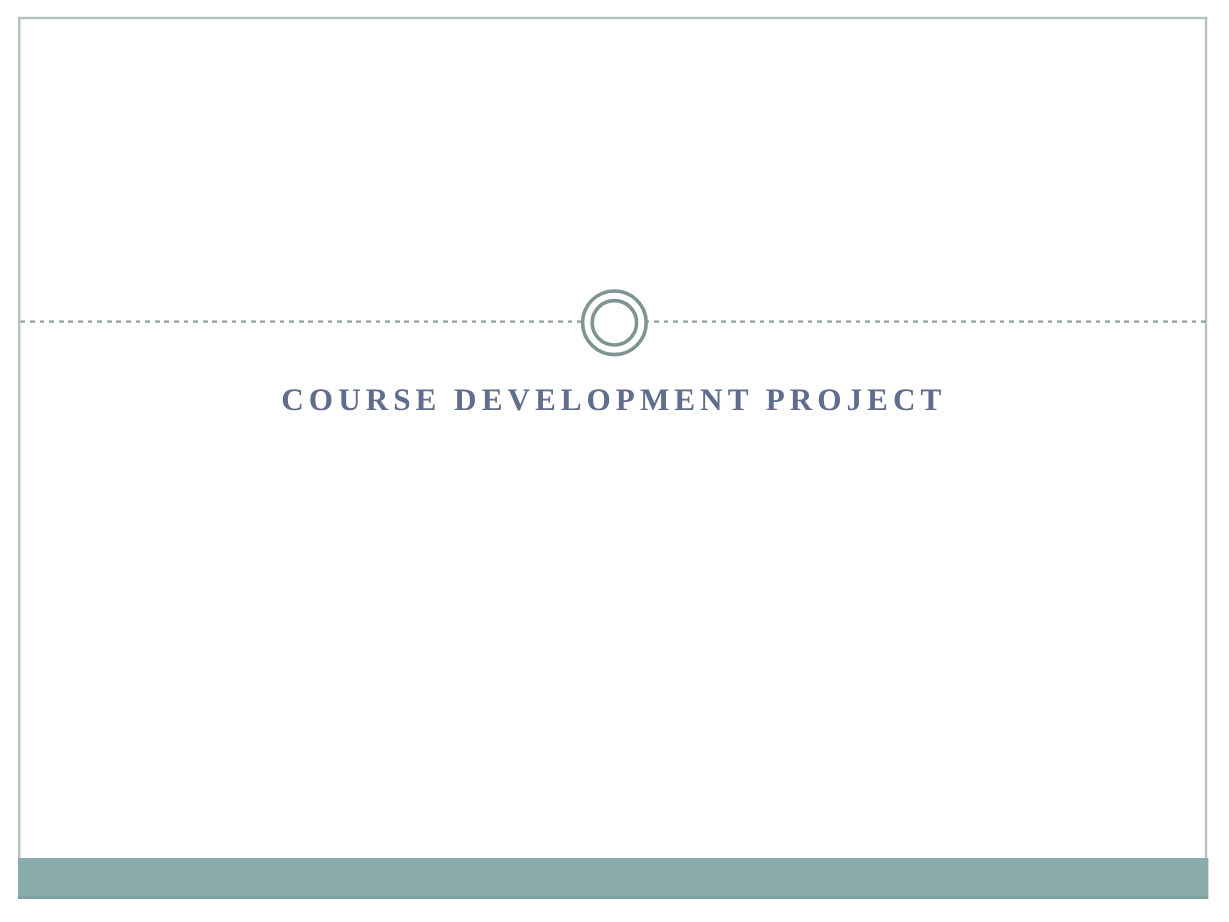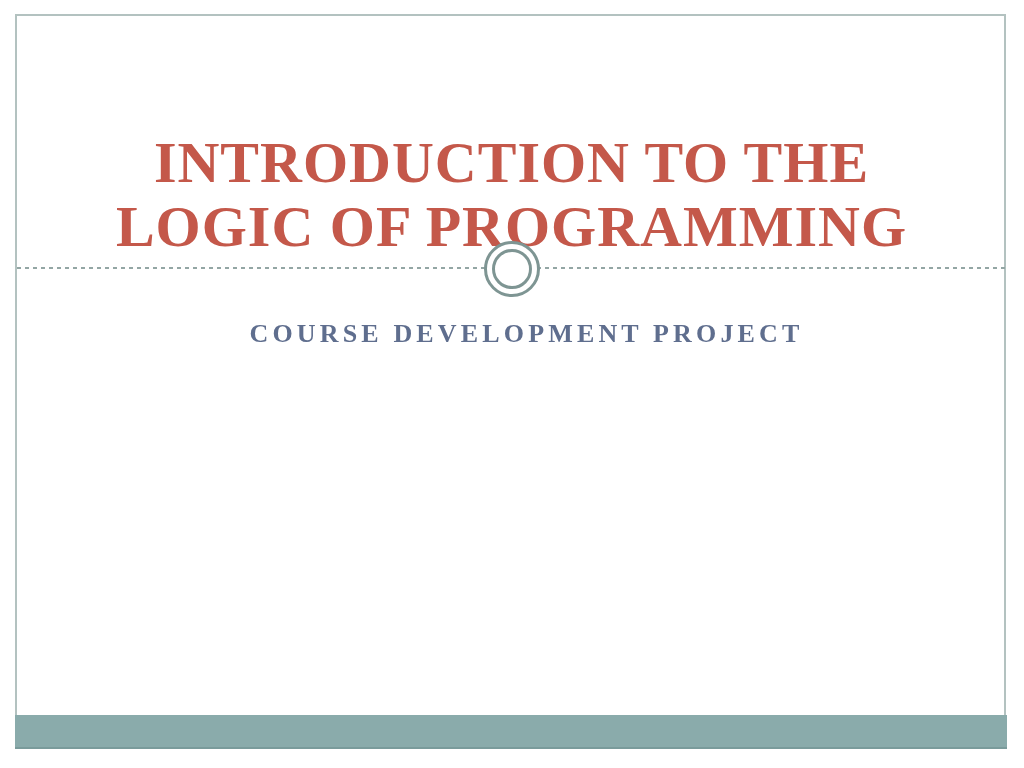--- a/index.html
+++ b/index.html
@@ -78,21 +78,20 @@
     left: 17px;
     top: 318px;
     width: 989px;
     text-align: center;
     color: #5f6e8e;
     font-weight: bold;
     font-size: 26px;
     line-height: 1.2;
     letter-spacing: 0.16em;
     font-family: "Liberation Serif", serif;
-    padding-left: 15px;
   }
   .subtitle p {
     margin: 0 0 33px 0;
   }
   
   .bottom-bar {
     position: absolute;
     left: 15px;
     top: 715px;
     width: 992px;
@@ -101,24 +100,20 @@
     box-shadow: inset 0 -2px 0 #7a9b9b;
   }
 </style>
 </head>
 <body>
 
 <div class="canvas">
 
   <div class="frame"></div>
 
-  <h1 class="title">
-    <span class="line">INTRODUCTION TO THE</span>
-    <span class="line">LOGIC OF PROGRAMMING</span>
-  </h1>
 
   <div class="divider"></div>
 
   <div class="ornament">
     <div class="ornament-inner"></div>
   </div>
 
   <div class="subtitle">
     <p>COURSE DEVELOPMENT PROJECT</p>
   </div>

